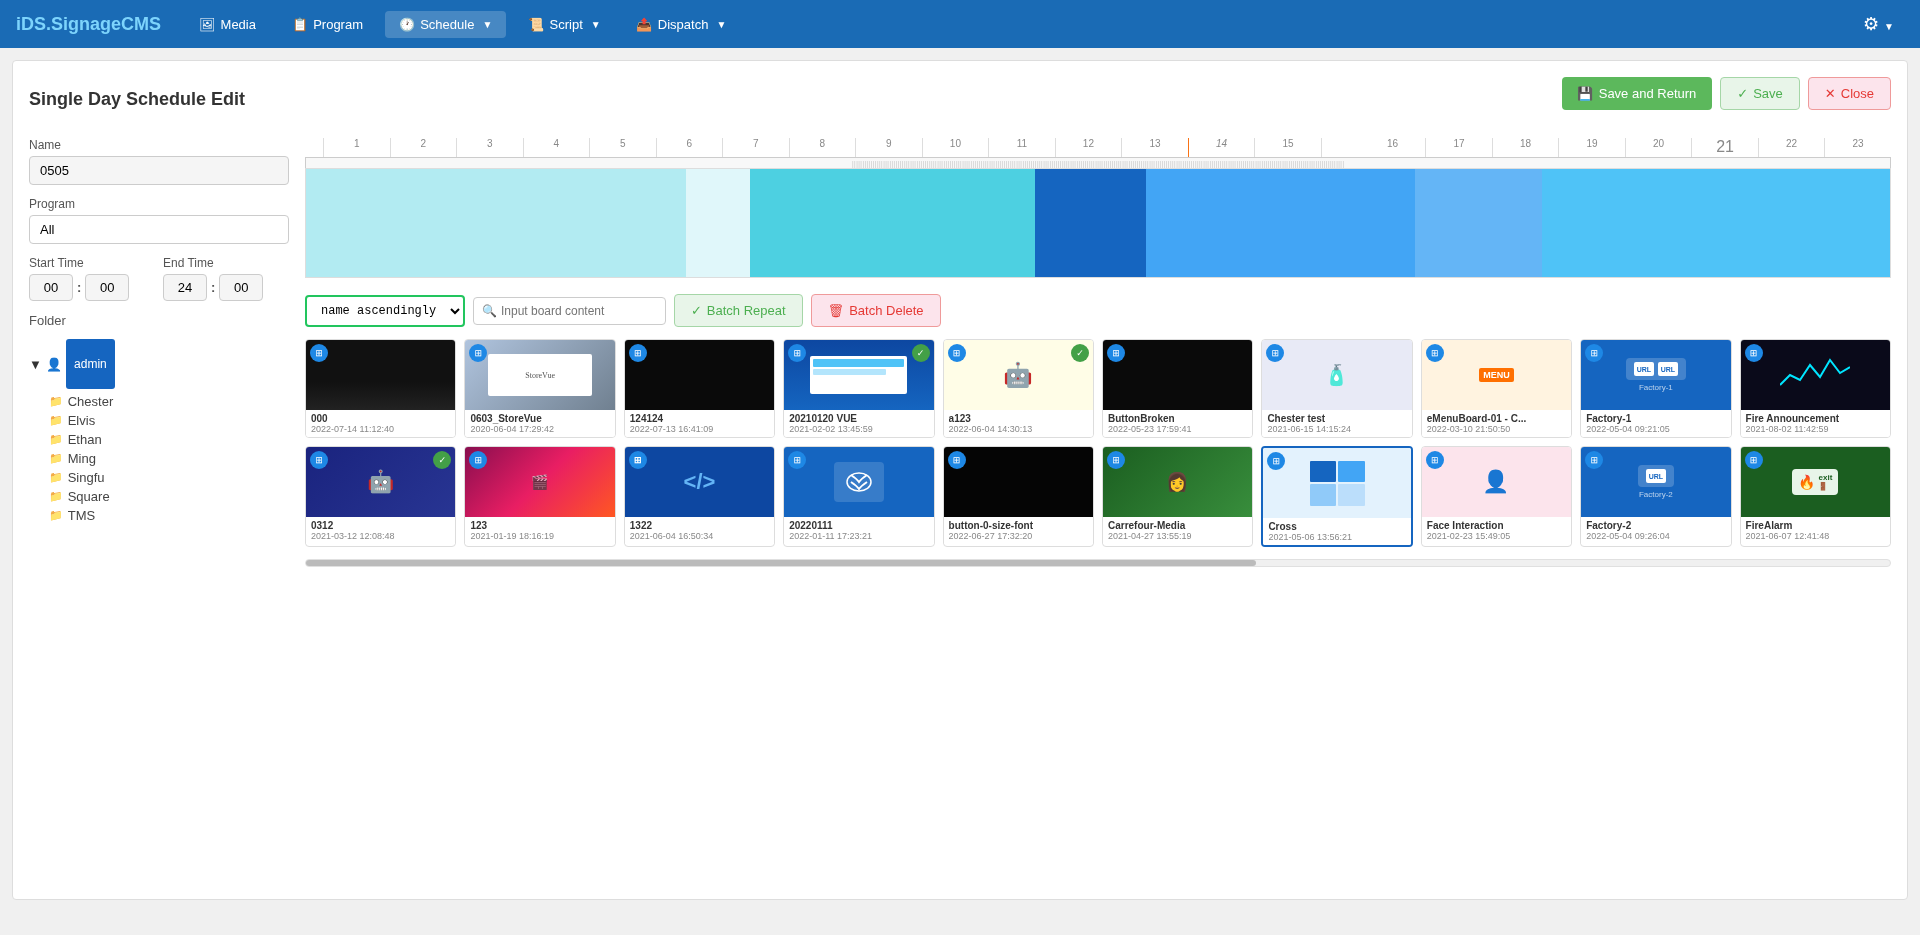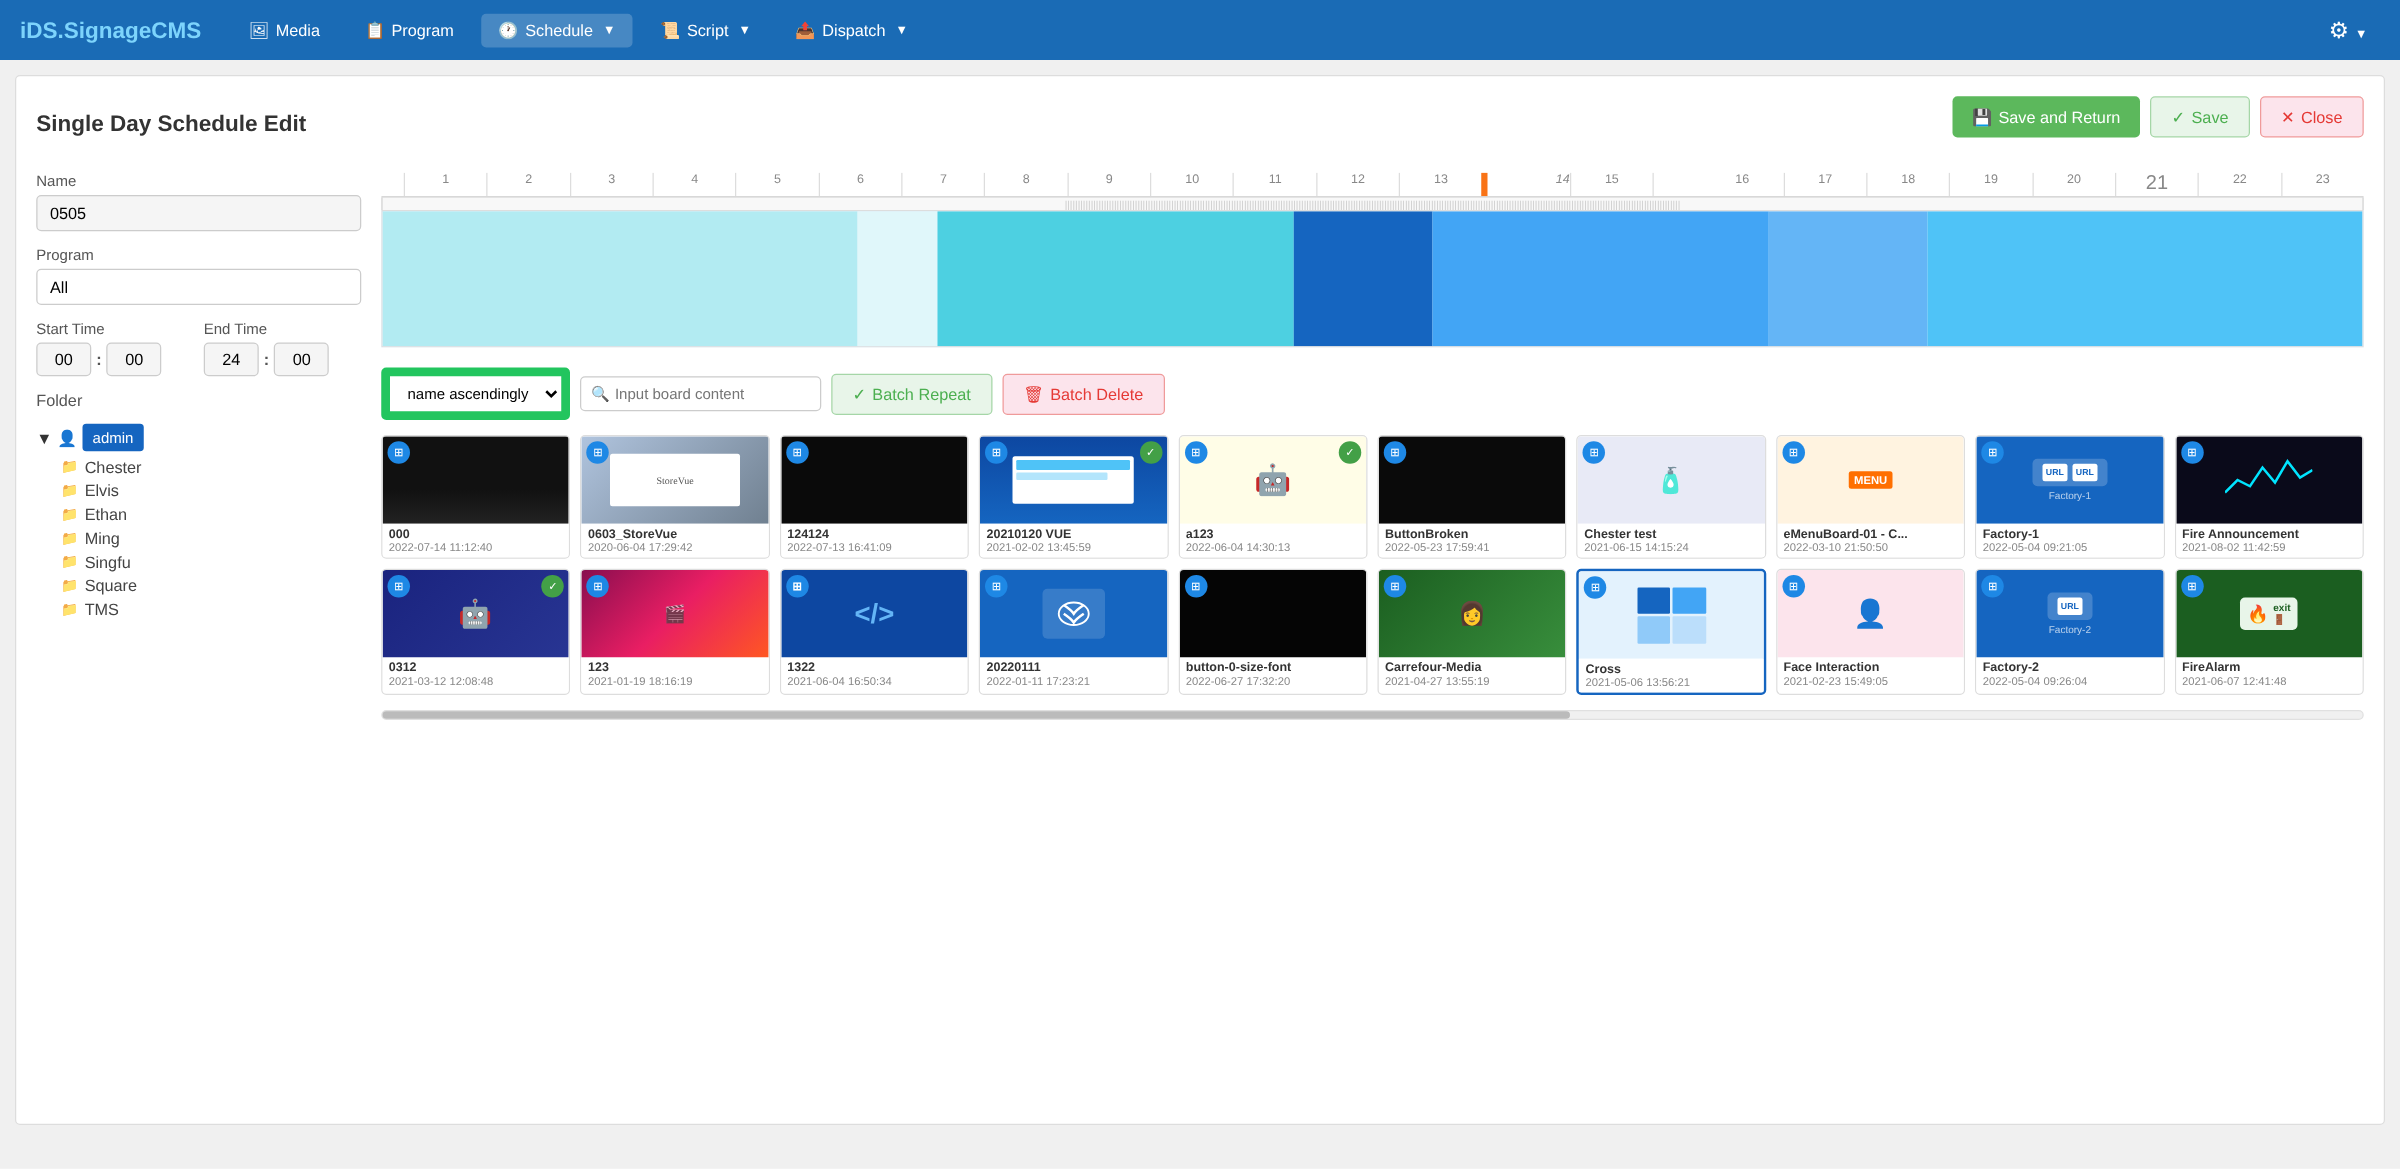--- a/index.html
+++ b/index.html
@@ -185,21 +185,21 @@
     .folder-item {
       padding: 3px 0;
       display: flex;
       align-items: center;
       gap: 4px;
       cursor: pointer;
     }
     .folder-admin {
       background: #1565c0;
       color: white;
-      padding: 4px 8px;
+      padding: 18px 8px;
       border-radius: 3px;
       font-size: 12px;
     }
     .sub-folders { padding-left: 20px; }
     .sub-folder-item {
       padding: 2px 0;
       display: flex;
       align-items: center;
       gap: 5px;
       cursor: pointer;
@@ -238,25 +238,26 @@
     
     .toolbar {
       display: flex;
       gap: 8px;
       margin-bottom: 12px;
       align-items: center;
       flex-wrap: wrap;
     }
     .sort-select {
       padding: 6px 10px;
-      border: 7px solid #22c55e;
+      border: 2px solid #22c55e;
       border-radius: 4px;
       font-size: 12px;
       background: white;
       cursor: pointer;
+      font-family: Liberation Mono, monospace;
     }
     .search-input-wrap {
       display: flex;
       align-items: center;
       border: 1px solid #ccc;
       border-radius: 4px;
       padding: 0 8px;
       background: white;
     }
     .search-input-wrap input {
@@ -520,21 +521,21 @@
             <div style="flex:1; font-size:10px; color:#888; text-align:center; border-left:1px solid #ddd;">4</div>
             <div style="flex:1; font-size:10px; color:#888; text-align:center; border-left:1px solid #ddd;">5</div>
             <div style="flex:1; font-size:10px; color:#888; text-align:center; border-left:1px solid #ddd;">6</div>
             <div style="flex:1; font-size:10px; color:#888; text-align:center; border-left:1px solid #ddd;">7</div>
             <div style="flex:1; font-size:10px; color:#888; text-align:center; border-left:1px solid #ddd;">8</div>
             <div style="flex:1; font-size:10px; color:#888; text-align:center; border-left:1px solid #ddd;">9</div>
             <div style="flex:1; font-size:10px; color:#888; text-align:center; border-left:1px solid #ddd;">10</div>
             <div style="flex:1; font-size:10px; color:#888; text-align:center; border-left:1px solid #ddd;">11</div>
             <div style="flex:1; font-size:10px; color:#888; text-align:center; border-left:1px solid #ddd;">12</div>
             <div style="flex:1; font-size:10px; color:#888; text-align:center; border-left:1px solid #ddd;">13</div>
-            <div style="flex:1; font-size:10px; color:#888; text-align:right; border-left:5px solid #f97316;font-style:italic;">14</div>
+            <div style="flex:1; font-size:10px; color:#888; text-align:center; border-left:1px solid #f97316;font-style:italic;">14</div>
             <div style="flex:1; font-size:10px; color:#888; text-align:center; border-left:1px solid #ddd;">15</div>
             <div style="flex:1; font-size:10px; color:#888; text-align:center; border-left:1px solid #ddd;padding-left:38px;">16</div>
             <div style="flex:1; font-size:10px; color:#888; text-align:center; border-left:1px solid #ddd;">17</div>
             <div style="flex:1; font-size:10px; color:#888; text-align:center; border-left:1px solid #ddd;">18</div>
             <div style="flex:1; font-size:10px; color:#888; text-align:center; border-left:1px solid #ddd;">19</div>
             <div style="flex:1; font-size:10px; color:#888; text-align:center; border-left:1px solid #ddd;">20</div>
             <div style="flex:1; font-size:16px; color:#888; text-align:center; border-left:1px solid #ddd;">21</div>
             <div style="flex:1; font-size:10px; color:#888; text-align:center; border-left:1px solid #ddd;">22</div>
             <div style="flex:1; font-size:10px; color:#888; text-align:center; border-left:1px solid #ddd;">23</div>
           </div>

